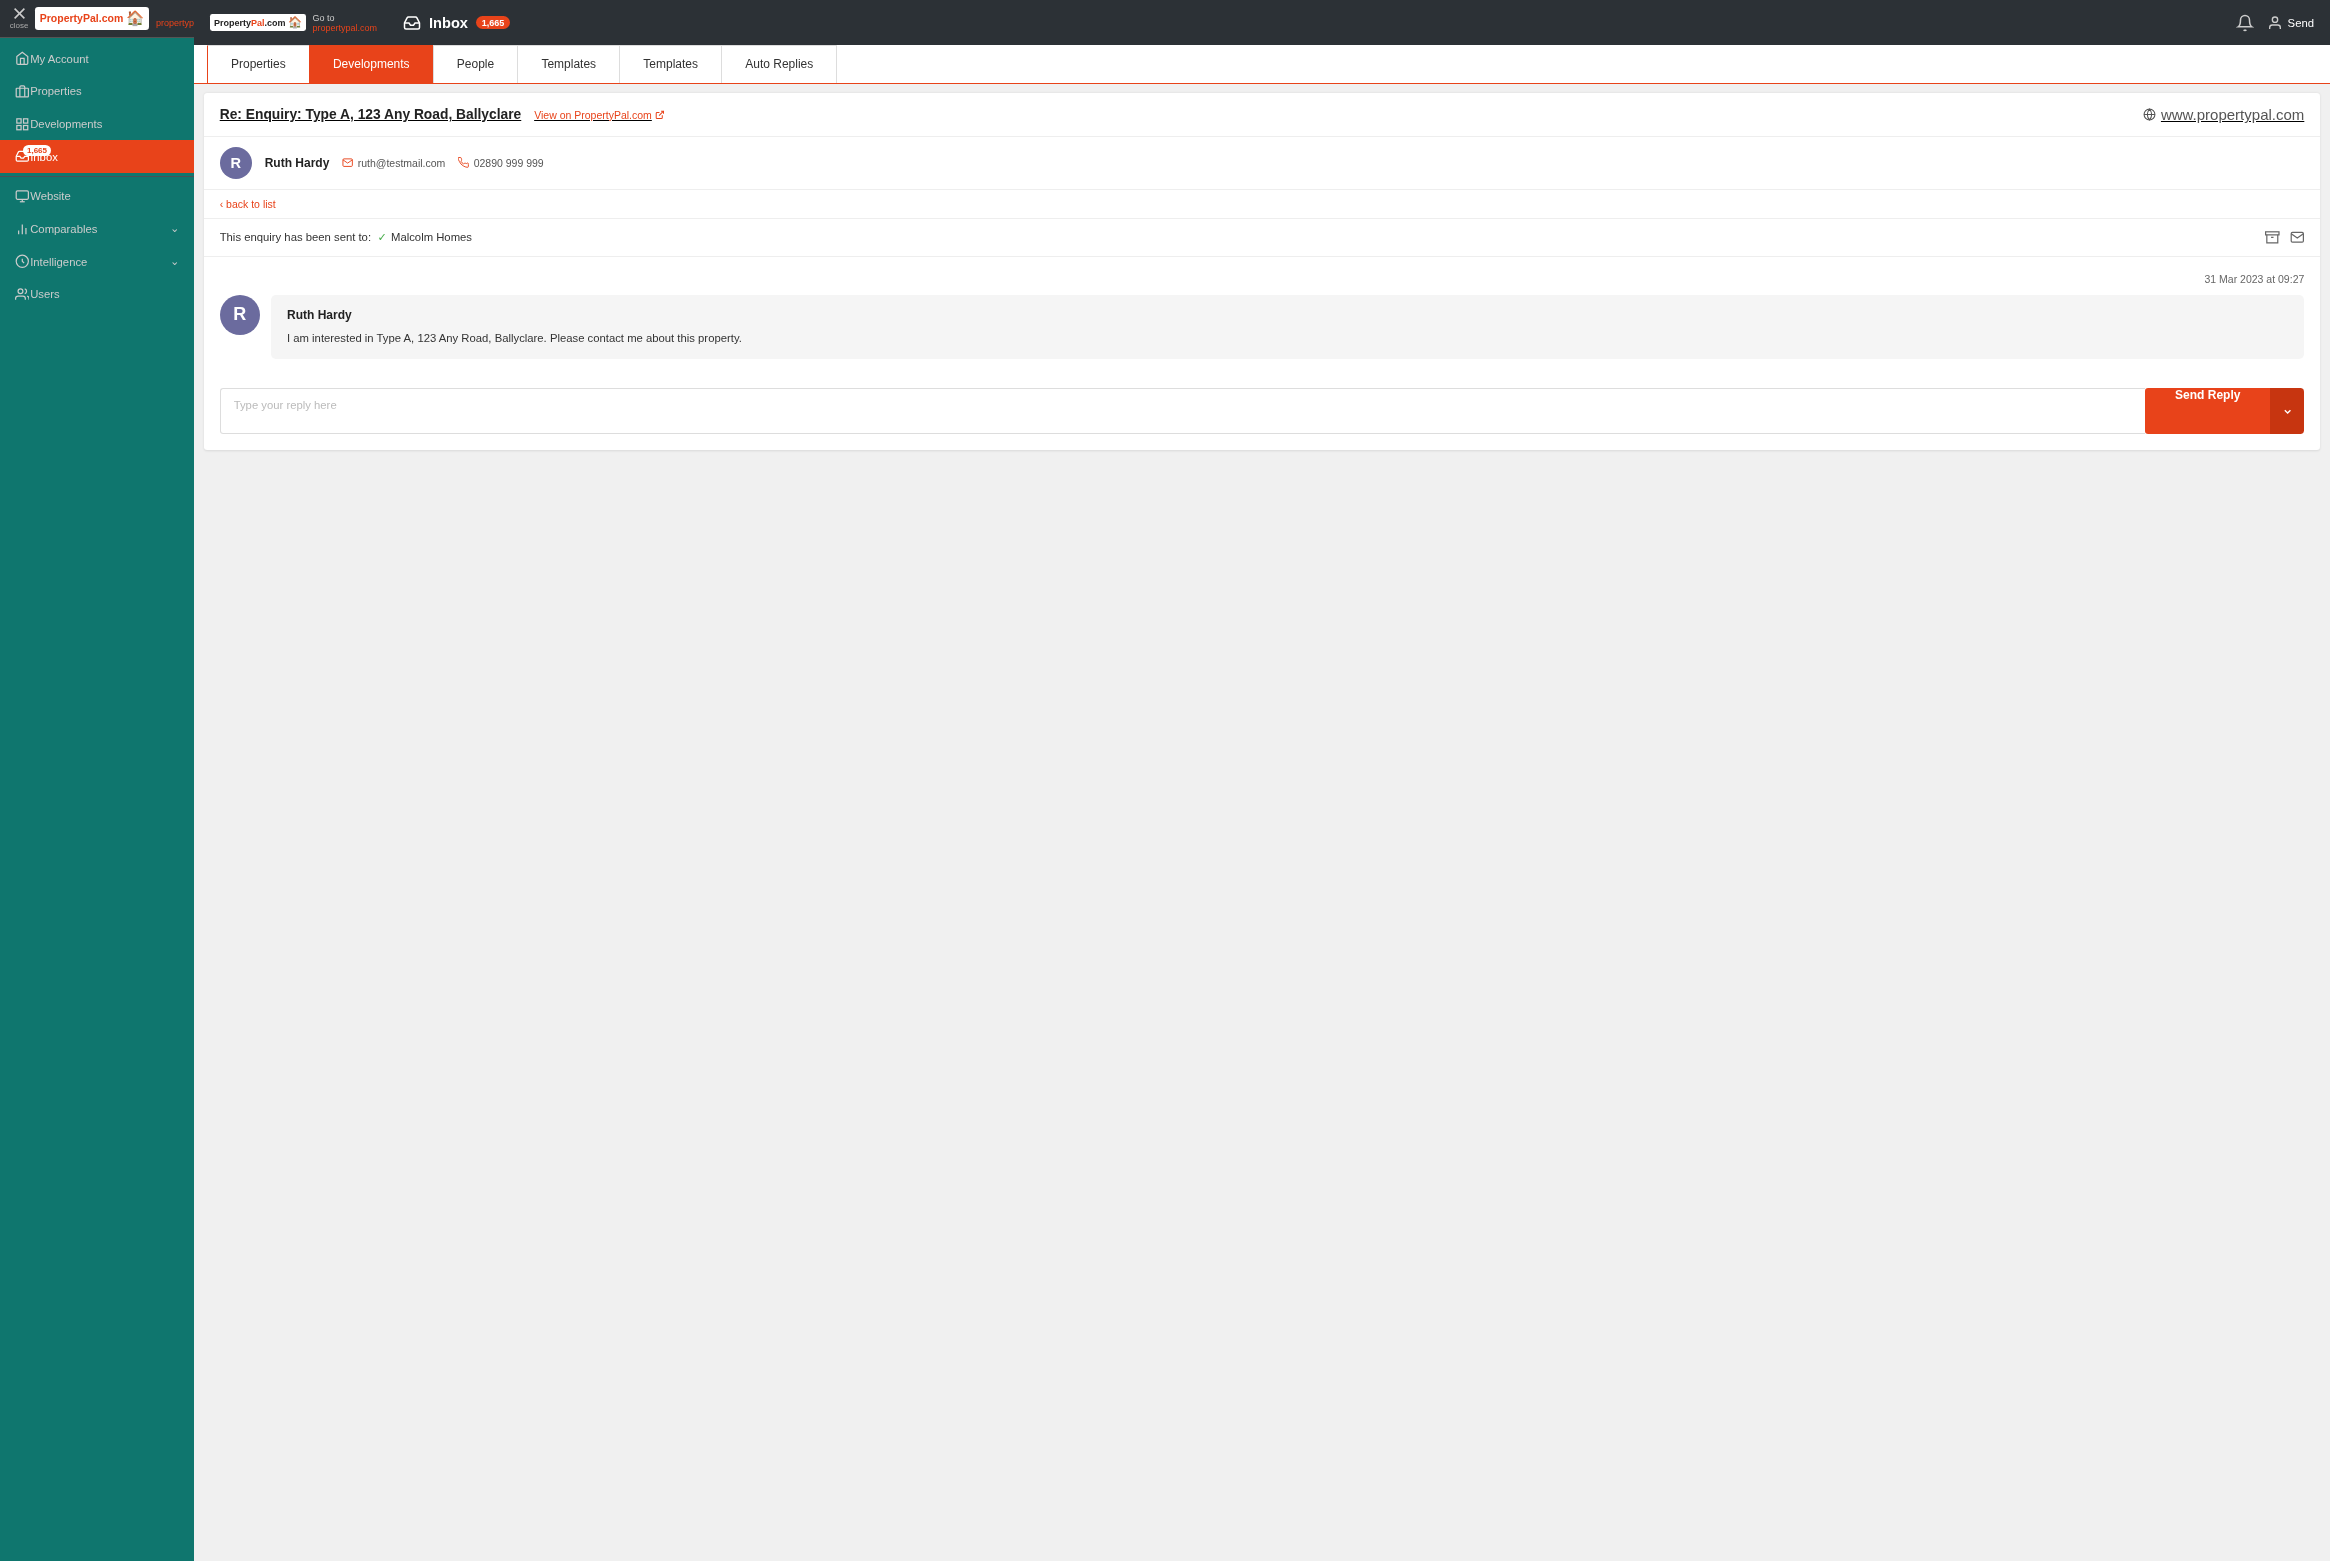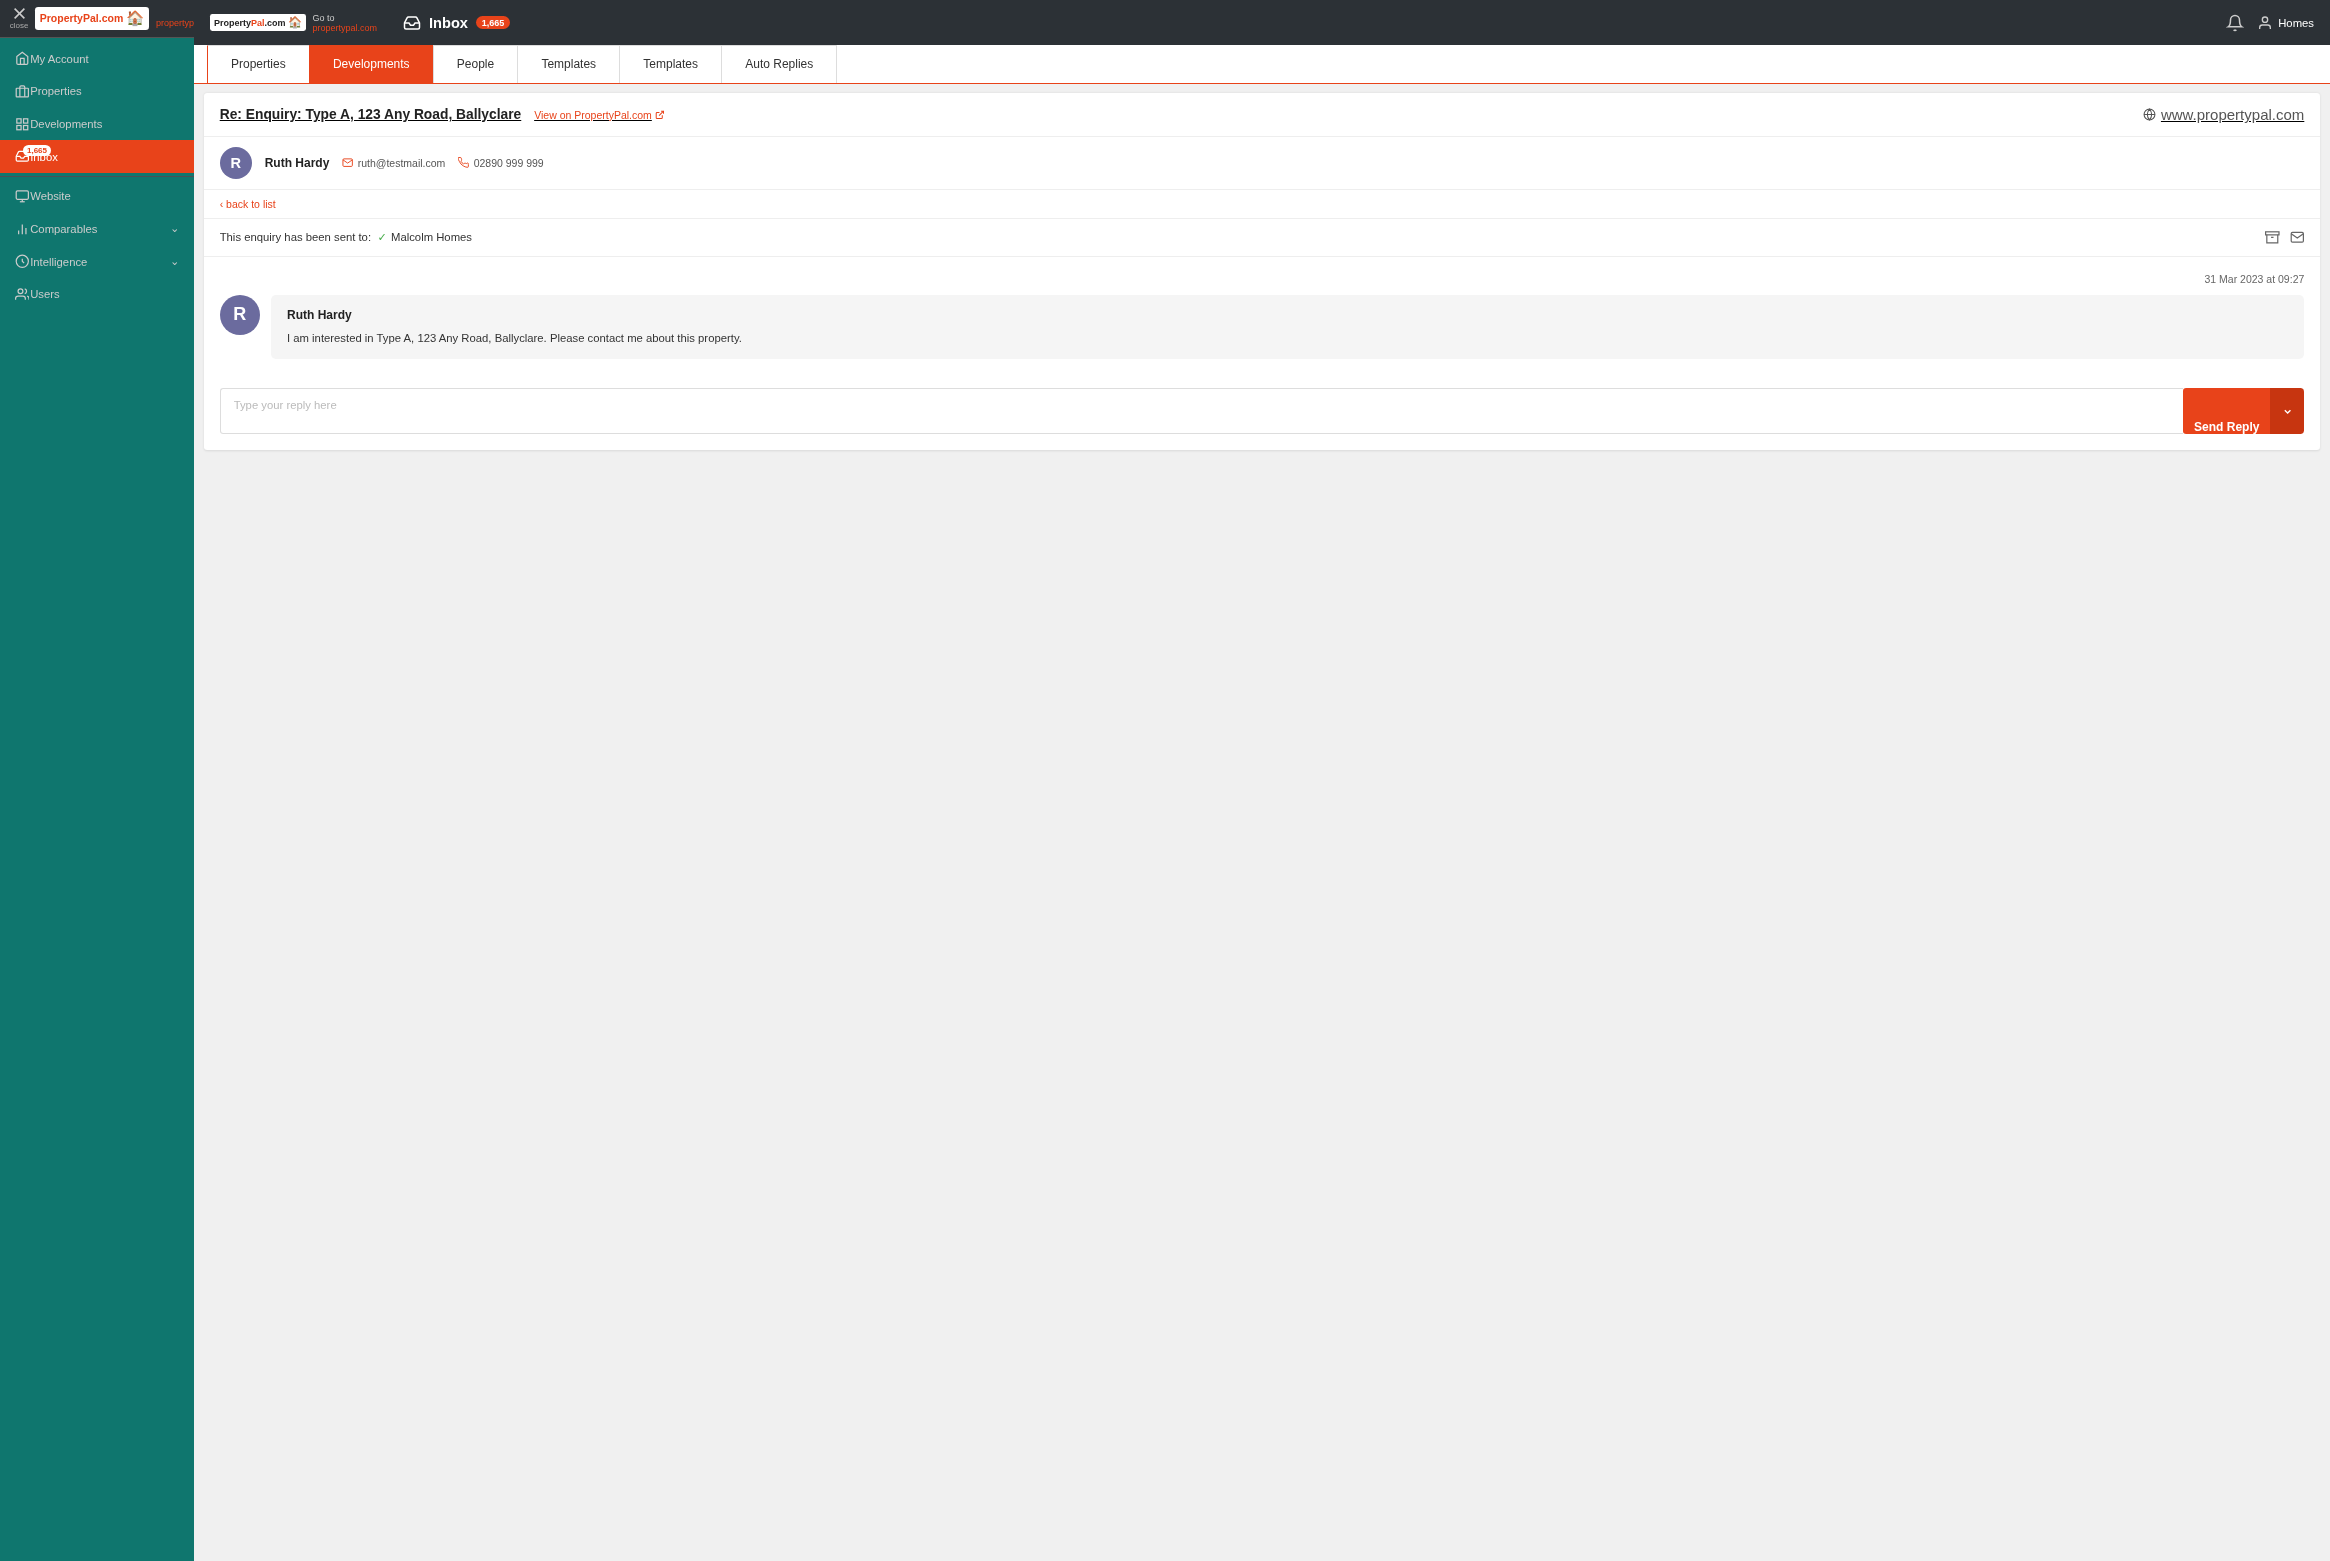--- a/index.html
+++ b/index.html
@@ -253,26 +253,26 @@
       color: #999;
       outline: none;
       resize: none;
       font-family: inherit;
     }
     .reply-input::placeholder { color: #bbb; }
     .send-reply-btn {
       background: #e8431a;
       color: #fff;
       border: none;
-      padding: 0 11px;
+      padding: 0 30px;
       font-size: 12px;
       font-weight: 600;
       cursor: pointer;
       display: flex;
-      align-items: flex-end;
+      align-items: flex-start;
       gap: 8px;
     }
     .send-reply-dropdown {
       background: #c73510;
       border: none;
       color: #fff;
       padding: 0 11.3px;
       cursor: pointer;
       border-radius: 0 3.2px 3.2px 0;
       font-size: 13px;
@@ -414,21 +414,21 @@
     <div class="topbar-icons">
       <svg width="18" height="18" viewBox="0 0 24 24" fill="none" stroke="#ccc" stroke-width="2">
           <path d="M18 8A6 6 0 006 8c0 7-3 9-3 9h18s-3-2-3-9"></path>
           <path d="M13.73 21a2 2 0 01-3.46 0"></path>
         </svg>
       <div class="user-pill">
         <svg width="16" height="16" viewBox="0 0 24 24" fill="none" stroke="#ccc" stroke-width="2">
             <path d="M20 21v-2a4 4 0 00-4-4H8a4 4 0 00-4 4v2"></path>
             <circle cx="12" cy="7" r="4"></circle>
           </svg>
-        <span style="color:#fff;font-size:11.3px;">Homes</span>
+        <span style="color:#fff;font-size:11.3px;">Send</span>
       </div>
     </div>
   </div>
 
   <div class="content">
 
     <div class="tabs">
       <div class="tab">Properties</div>
       <div class="tab active">Developments</div>
       <div class="tab">People</div>

